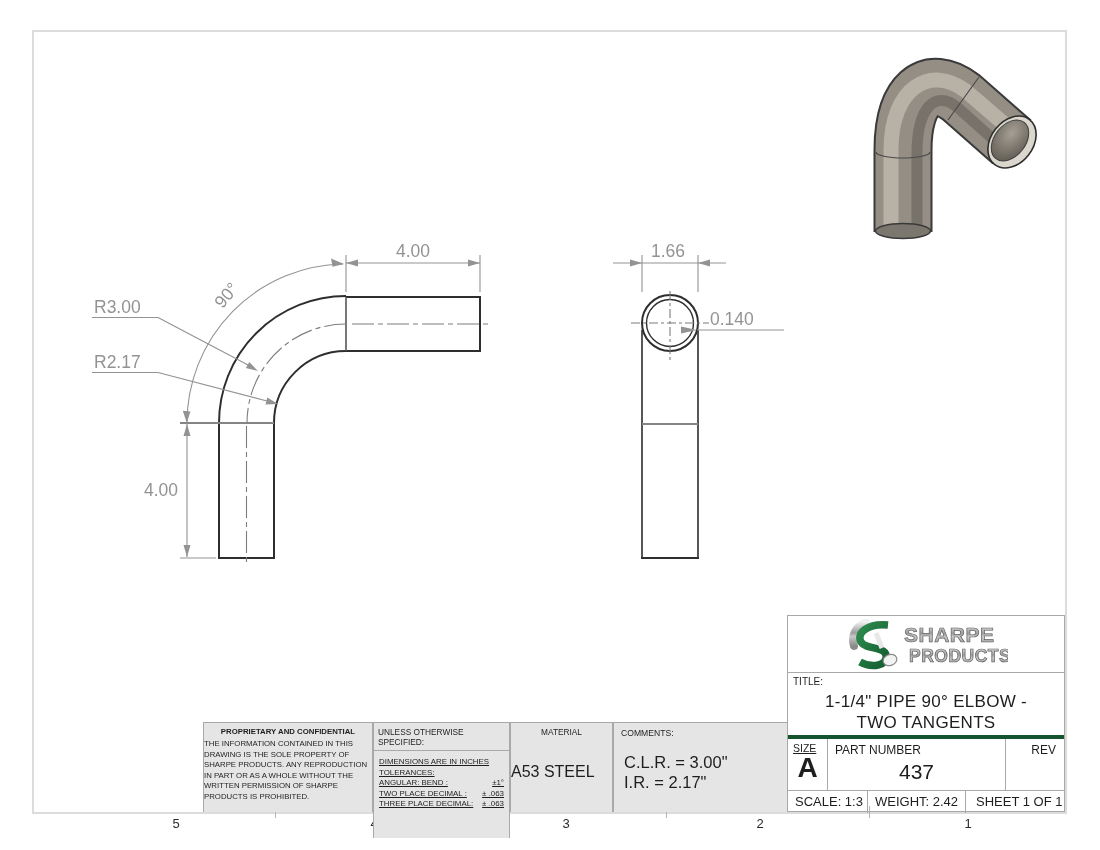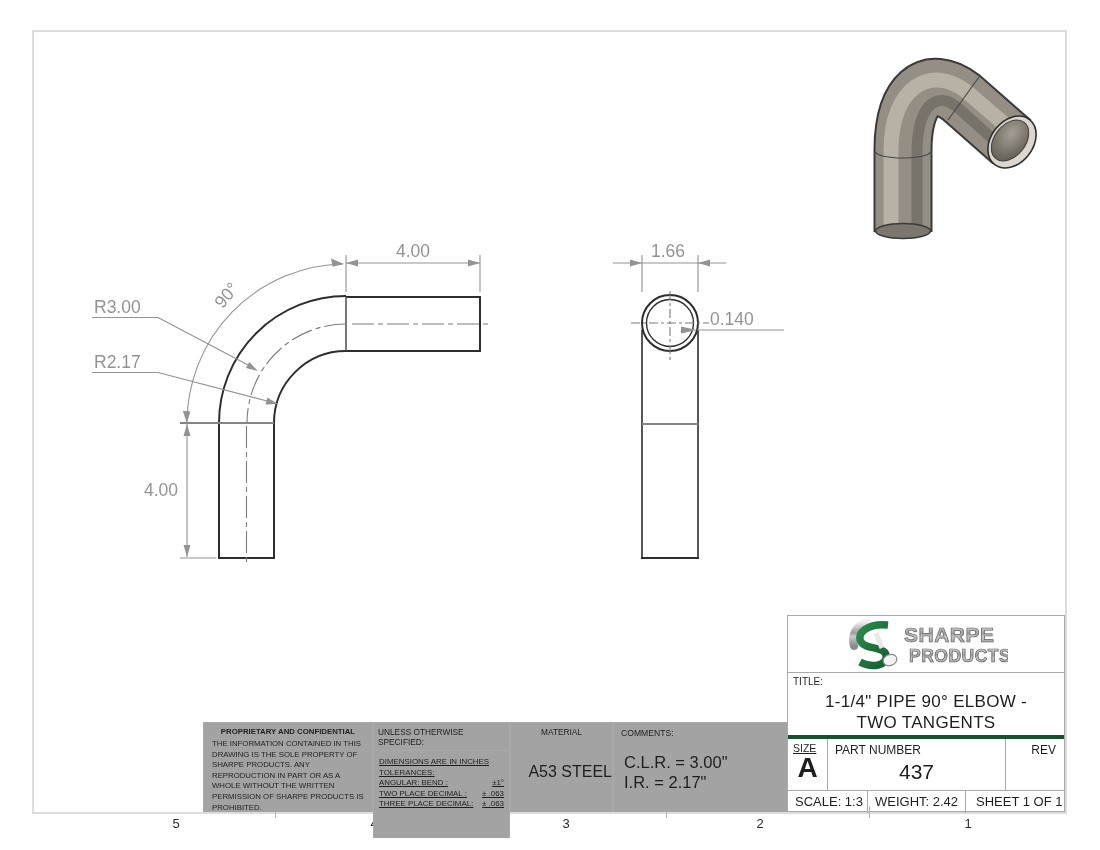--- a/index.html
+++ b/index.html
@@ -1,36 +1,36 @@
 <!DOCTYPE html>
 <html><head>
 <meta charset="utf-8">
 <style>
   html,body{margin:0;padding:0;background:#ffffff;}
   #stage{position:relative;width:1100px;height:850px;background:#fff;overflow:hidden;
          font-family:"Liberation Sans",sans-serif;color:#1e1e1e;}
   .abs{position:absolute;}
   #sheet{left:32px;top:30px;width:1031px;height:780px;border:2px solid #dcdcdc;}
-  .cell{position:absolute;border:1px solid #a9a9a9;box-sizing:border-box;background:#a3a3a3;}
+  .cell{position:absolute;border:1px solid #a9a9a9;box-sizing:border-box;background:#e5e5e5;}
   .zone{position:absolute;top:816px;font-size:13px;color:#2a2a2a;width:20px;text-align:center;}
   .ztick{position:absolute;top:806px;width:1px;height:12px;background:#b5b5b5;}
   
   #tblock{left:787px;top:615px;width:278px;height:197px;border:1px solid #a9a9a9;box-sizing:border-box;}
   .tb-row{position:absolute;left:0;width:100%;box-sizing:border-box;}
   #tb-title-label{position:absolute;left:5px;top:3px;font-size:10px;}
   .tb-title-text{text-align:center;font-size:17px;line-height:21px;letter-spacing:.3px;}
   .lbl{font-size:10.5px;text-decoration:underline;}
   
   .prop-h{font-size:7.8px;font-weight:bold;text-align:center;margin-top:4px;}
-  .prop-b{font-size:7.8px;line-height:10.6px;margin:3px 4px 0 8px;}
+  .prop-b{font-size:7.8px;line-height:10.6px;margin:3px 4px 0 0;}
   .tol-h{font-size:8.3px;padding:4px 3px 3px 4px;border-bottom:1px solid #a9a9a9;}
   .tol-b{font-size:7.9px;line-height:10.5px;padding:6px 5px 0 5px;text-decoration:underline;}
   .tol-row{display:flex;justify-content:space-between;}
   .mat-h{font-size:8.3px;text-align:center;padding-top:4px;}
-  .mat-v{font-size:16px;text-align:right;margin-top:26px;}
+  .mat-v{font-size:16px;text-align:left;margin-top:26px;}
   .com-h{font-size:8.6px;padding:5px 0 0 7px;}
   .com-v{font-size:16.5px;line-height:20px;padding:14px 0 0 10px;}
 </style>
 </head>
 <body>
 
 <div id="stage">
 
   <div id="sheet" class="abs"></div>
 

